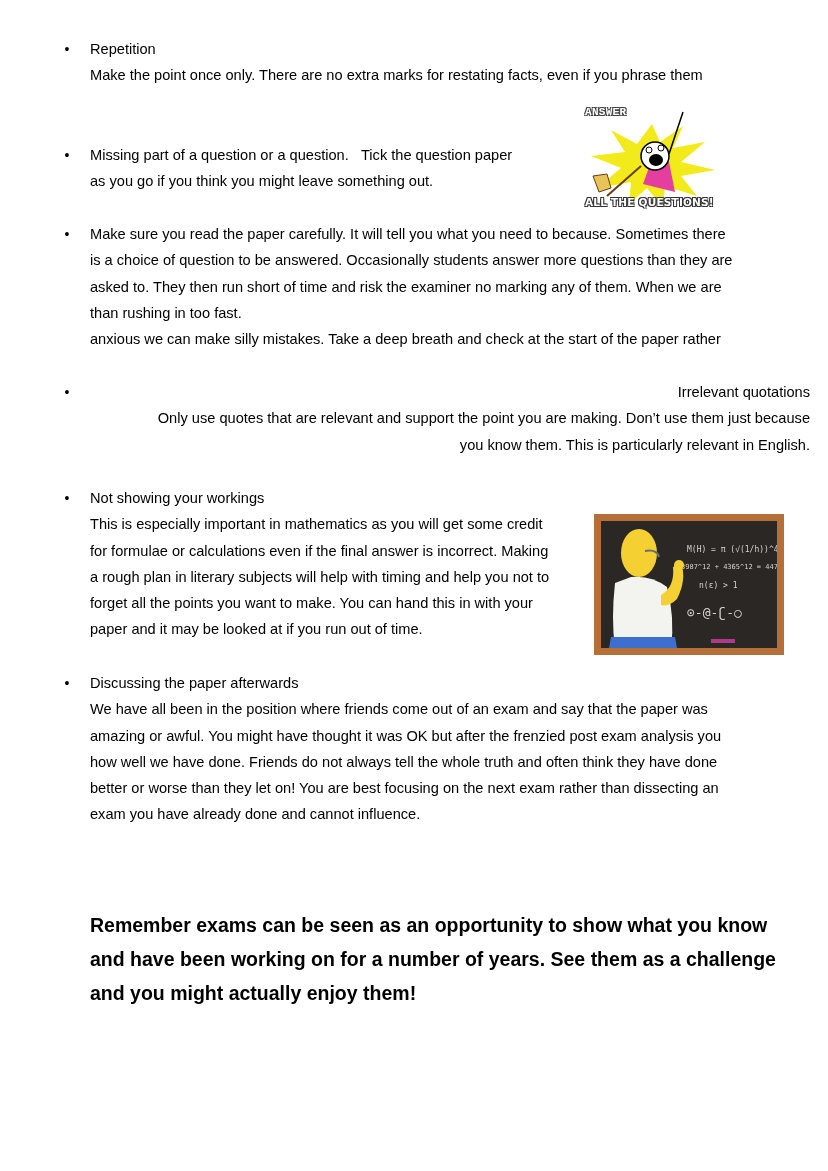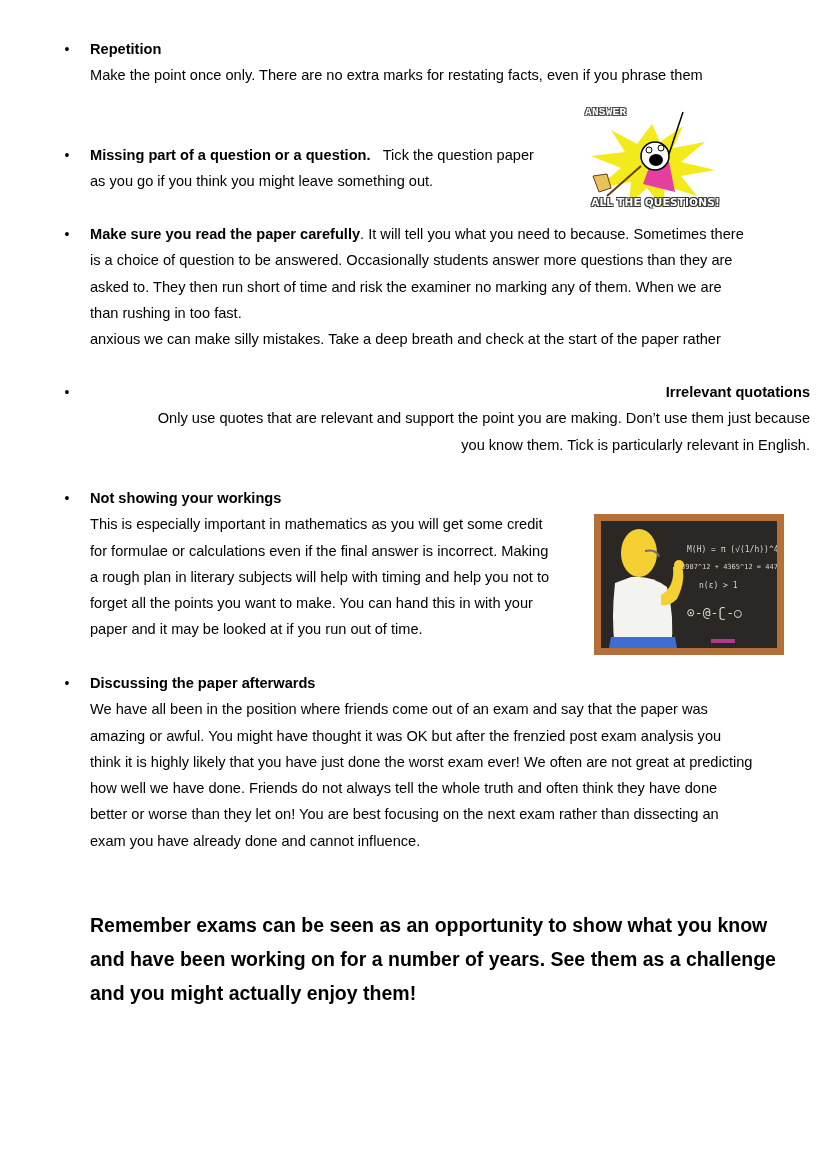--- a/index.html
+++ b/index.html
@@ -6,36 +6,36 @@
   body {
     width: 828px; height: 1171px; position: relative; overflow: hidden;
     font-family: "Liberation Sans", sans-serif; color: #000;
   }
   .item { position: absolute; left: 0; width: 828px; }
   .bullet {
     position: absolute; left: 62px; width: 10px; text-align: center;
     font-size: 14px; line-height: 26px;
   }
   .text { position: absolute; left: 90px; font-size: 14.6px; line-height: 26.3px; }
-  .heading { font-weight: bold; }
+  .heading { font-weight: normal; }
   .para { margin: 0; }
   .closing {
     position: absolute; left: 90px; top: 908px; width: 710px;
     font-size: 19.5px; font-weight: bold; line-height: 34px;
   }
   
   .meme { position: absolute; left: 585px; top: 104px; width: 135px; height: 112px; }
   .meme-top {
     position: absolute; top: 2px; left: 0; width: 135px; text-align: left;
     font-family: Liberation Mono, monospace; font-weight: bold; font-size: 11px;
     color: #fff; letter-spacing: 0.3px;
     text-shadow: -1px -1px 0 #444, 1px -1px 0 #444, -1px 1px 0 #444, 1px 1px 0 #444;
   }
   .meme-bottom {
-    position: absolute; top: 92px; left: 0; width: 135px; text-align: right;
+    position: absolute; top: 92px; left: 0; width: 135px; text-align: left;
     font-family: "DejaVu Sans", sans-serif; font-weight: bold; font-size: 10.5px;
     color: #fff; letter-spacing: 0.2px;
     text-shadow: -1px -1px 0 #333, 1px -1px 0 #333, -1px 1px 0 #333, 1px 1px 0 #333;
   }
   
   .board {
     position: absolute; left: 594px; top: 514px; width: 190px; height: 141px;
     background: #b5703a; box-sizing: border-box; padding: 7px;
   }
   .board-inner { position: relative; width: 100%; height: 100%; background: #2a2725; overflow: hidden; }
@@ -93,21 +93,21 @@
     <p class="para">than rushing in too fast.</p>
     <p class="para">anxious we can make silly mistakes.  Take a deep breath and check at the start of the paper rather</p>
   </div>
 </div>
 
 <div class="item" style="top:379px;">
   <span class="bullet">•</span>
   <div class="text" style="width:720px;text-align:right;">
     <div class="heading">Irrelevant quotations</div>
     <p class="para">Only use quotes that are relevant and support the point you are making.  Don’t use them just because</p>
-    <p class="para">you know them.  Tick is particularly relevant in English.</p>
+    <p class="para">you know them.  This is particularly relevant in English.</p>
   </div>
 </div>
 
 <div class="item" style="top:485px;">
   <span class="bullet">•</span>
   <div class="text" style="width:500px;">
     <div class="heading">Not showing your workings</div>
     <p class="para">This is especially important in mathematics as you will get some credit</p>
     <p class="para">for formulae or calculations even if the final answer is incorrect.  Making</p>
     <p class="para">a rough plan in literary subjects will help with timing and help you not to</p>
@@ -133,21 +133,20 @@
     </svg>
   </div>
 </div>
 
 <div class="item" style="top:670px;">
   <span class="bullet">•</span>
   <div class="text" style="width:730px;">
     <div class="heading">Discussing the paper afterwards</div>
     <p class="para">We have all been in the position where friends come out of an exam and say that the paper was</p>
     <p class="para">amazing or awful.  You might have thought it was OK but after the frenzied post exam analysis you</p>
-    <p class="para">think it is highly likely that you have just done the worst exam ever!  We often are not great at predicting</p>
     <p class="para">how well we have done.  Friends do not always tell the whole truth and often think they have done</p>
     <p class="para">better or worse than they let on!  You are best focusing on the next exam rather than dissecting an</p>
     <p class="para">exam you have already done and cannot influence.</p>
   </div>
 </div>
 
 <div class="closing">
   <div>Remember exams can be seen as an opportunity to show what you know</div>
   <div>and have been working on for a number of years.  See them as a challenge</div>
   <div>and you might actually enjoy them!</div>

